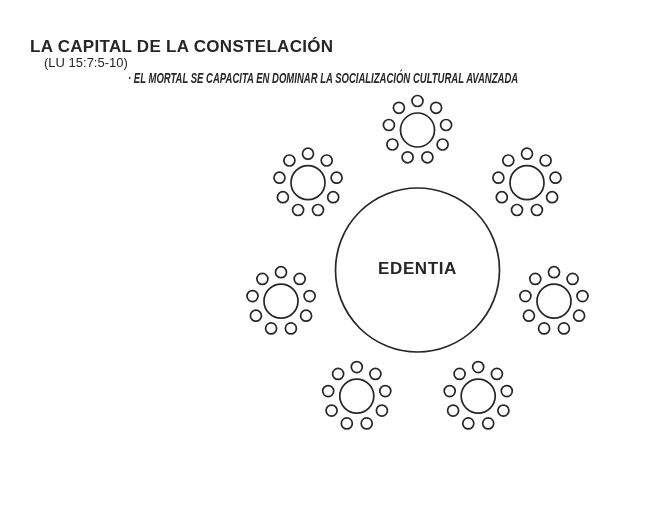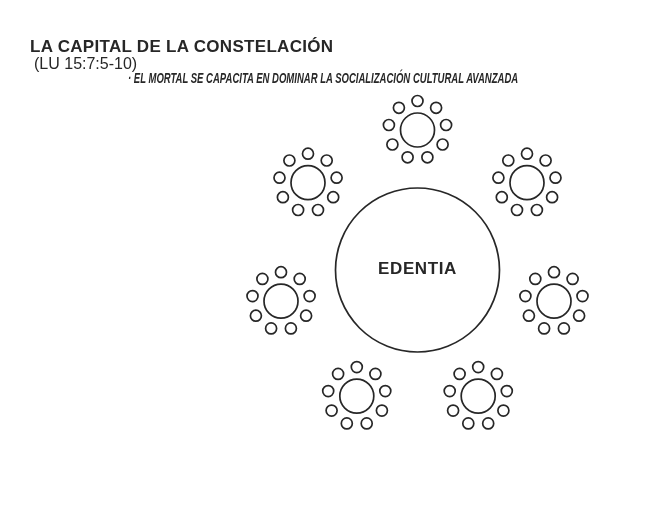--- a/index.html
+++ b/index.html
@@ -14,22 +14,22 @@
   .page { position: absolute; inset: 0; }
   .title {
     position: absolute; left: 30px; top: 38px;
     margin: 0;
     font-weight: bold; font-size: 17px; line-height: 1;
     letter-spacing: 0.3px;
     color: var(--ink);
     white-space: nowrap;
   }
   .reference {
-    position: absolute; left: 34px; top: 56px;
-    font-size: 16px; line-height: 1;
+    position: absolute; left: 44px; top: 56px;
+    font-size: 13px; line-height: 1;
     color: var(--ink);
     white-space: nowrap;
     text-align: center;
   }
   .subtitle {
     position: absolute; left: 128px; top: 71px;
     font-weight: bold; font-style: italic;
     font-size: 14px; line-height: 1;
     color: var(--ink);
     white-space: nowrap;

